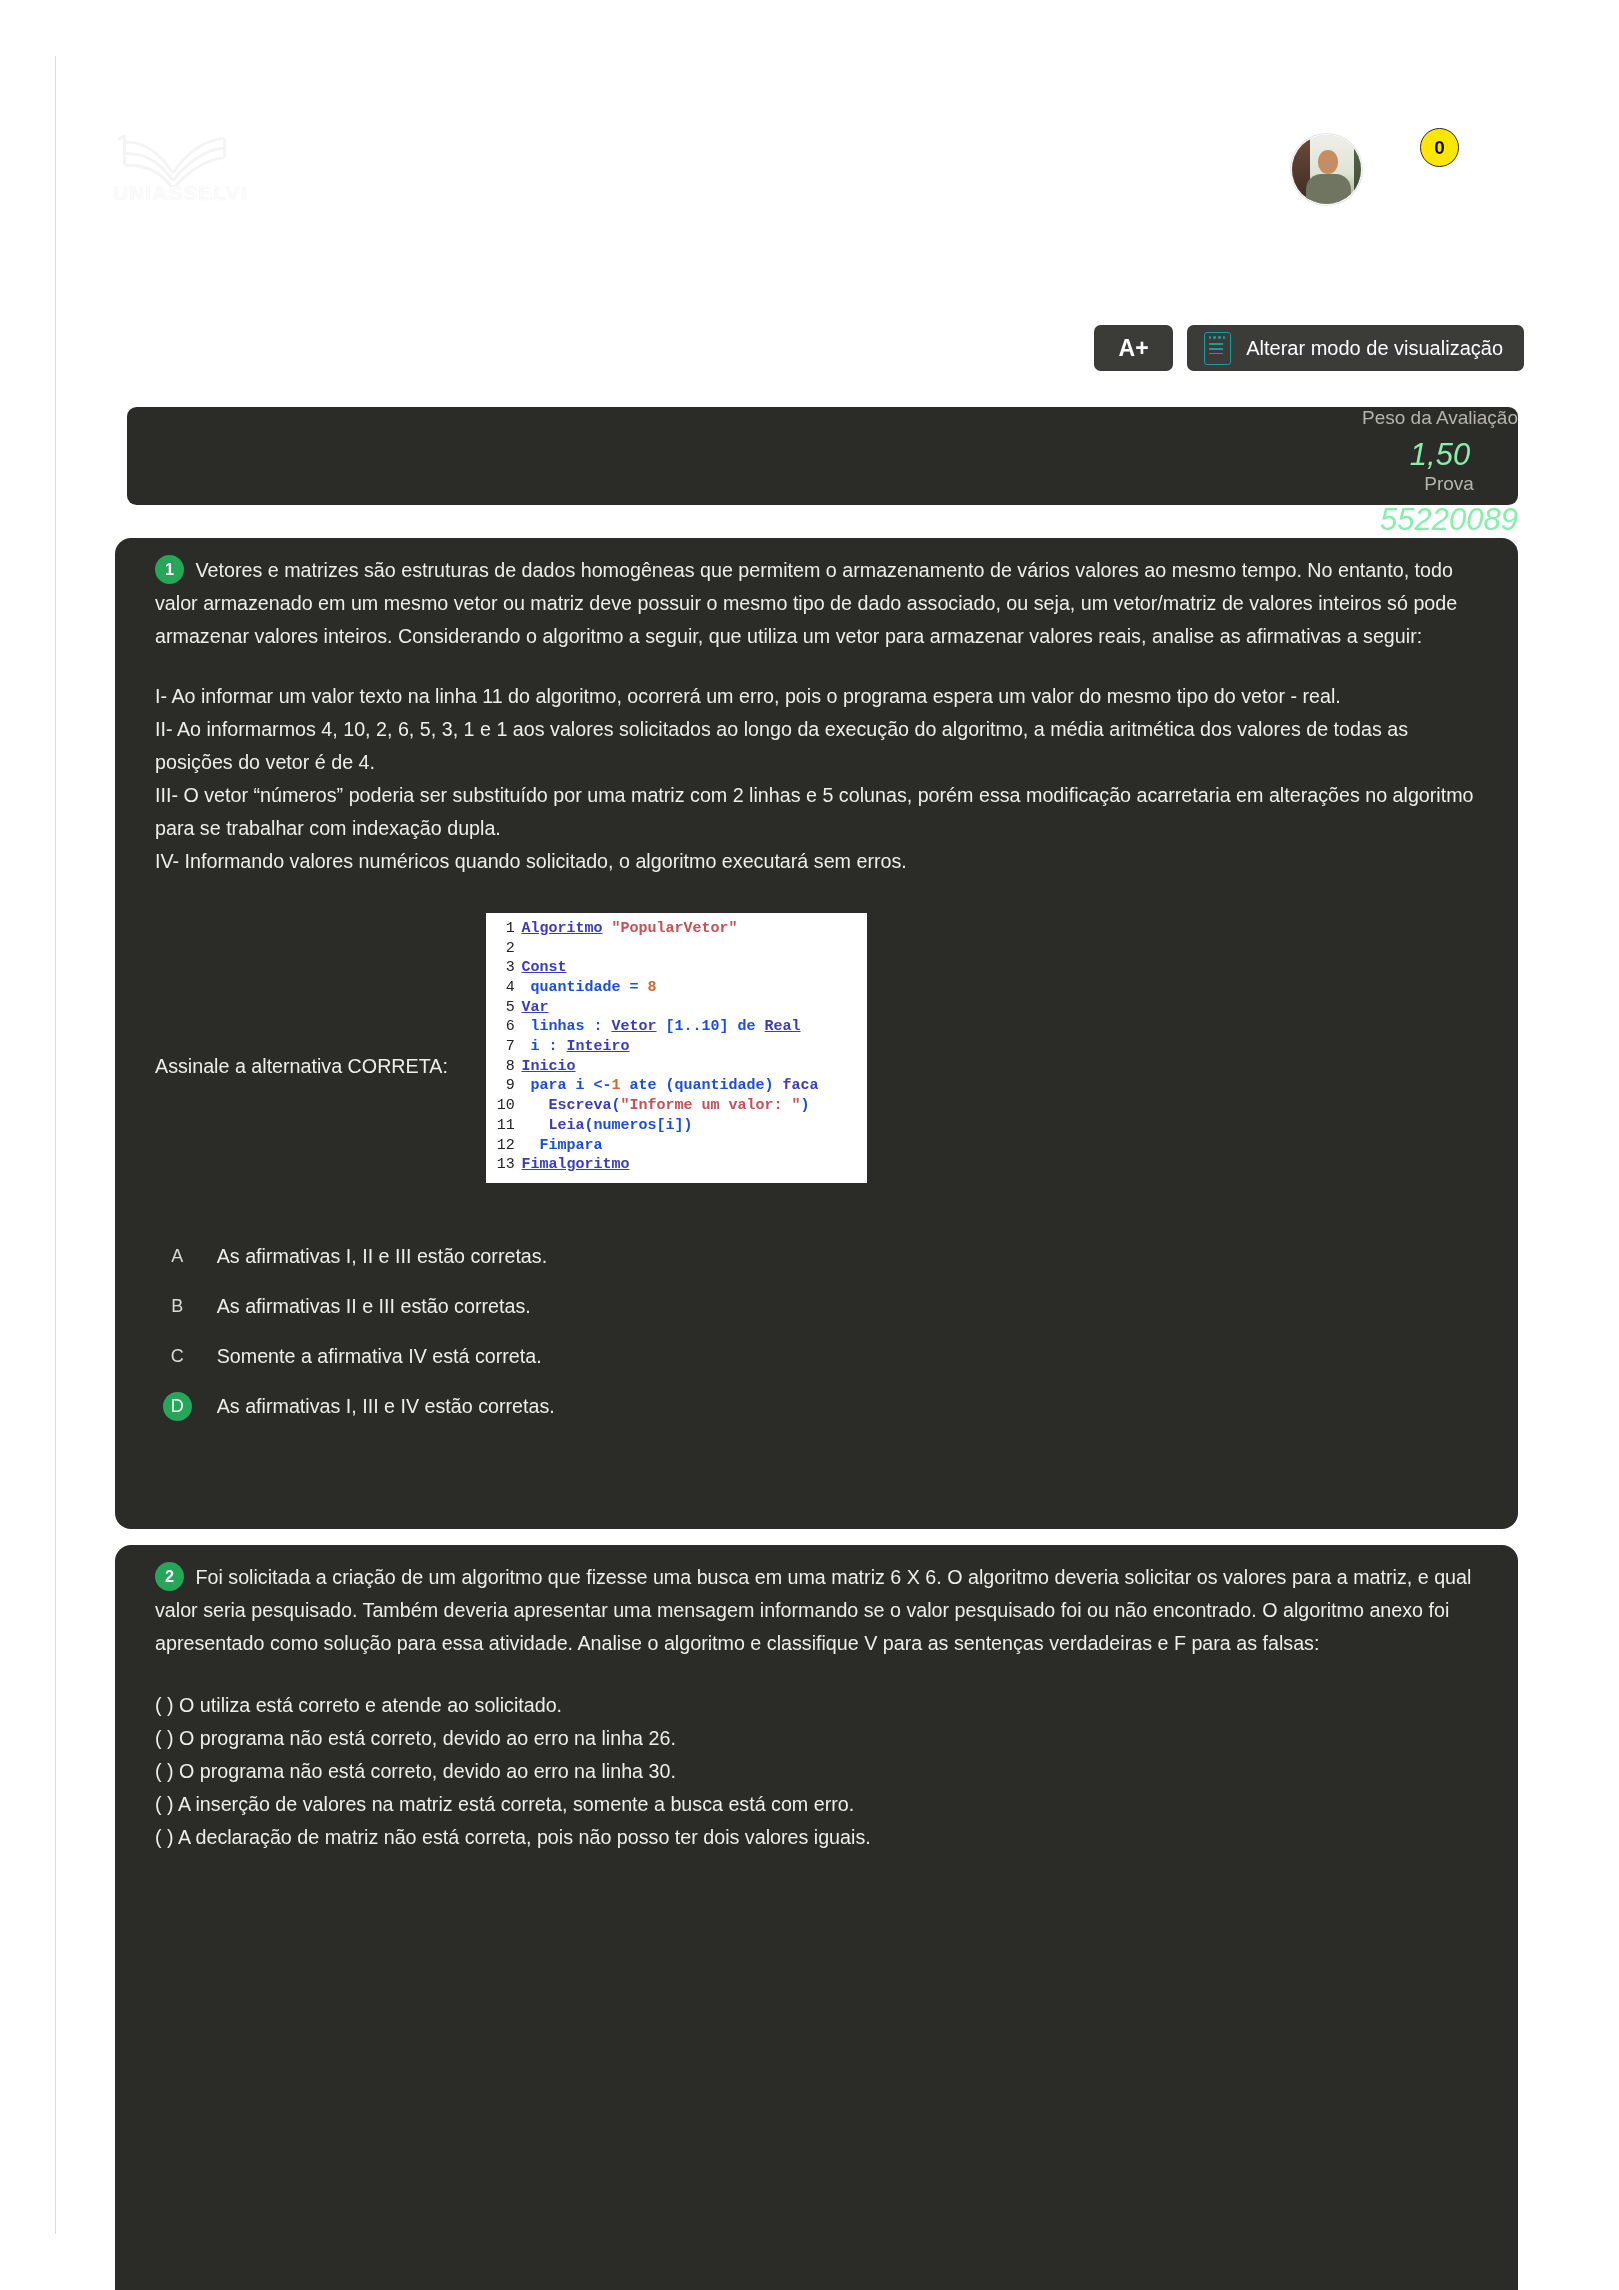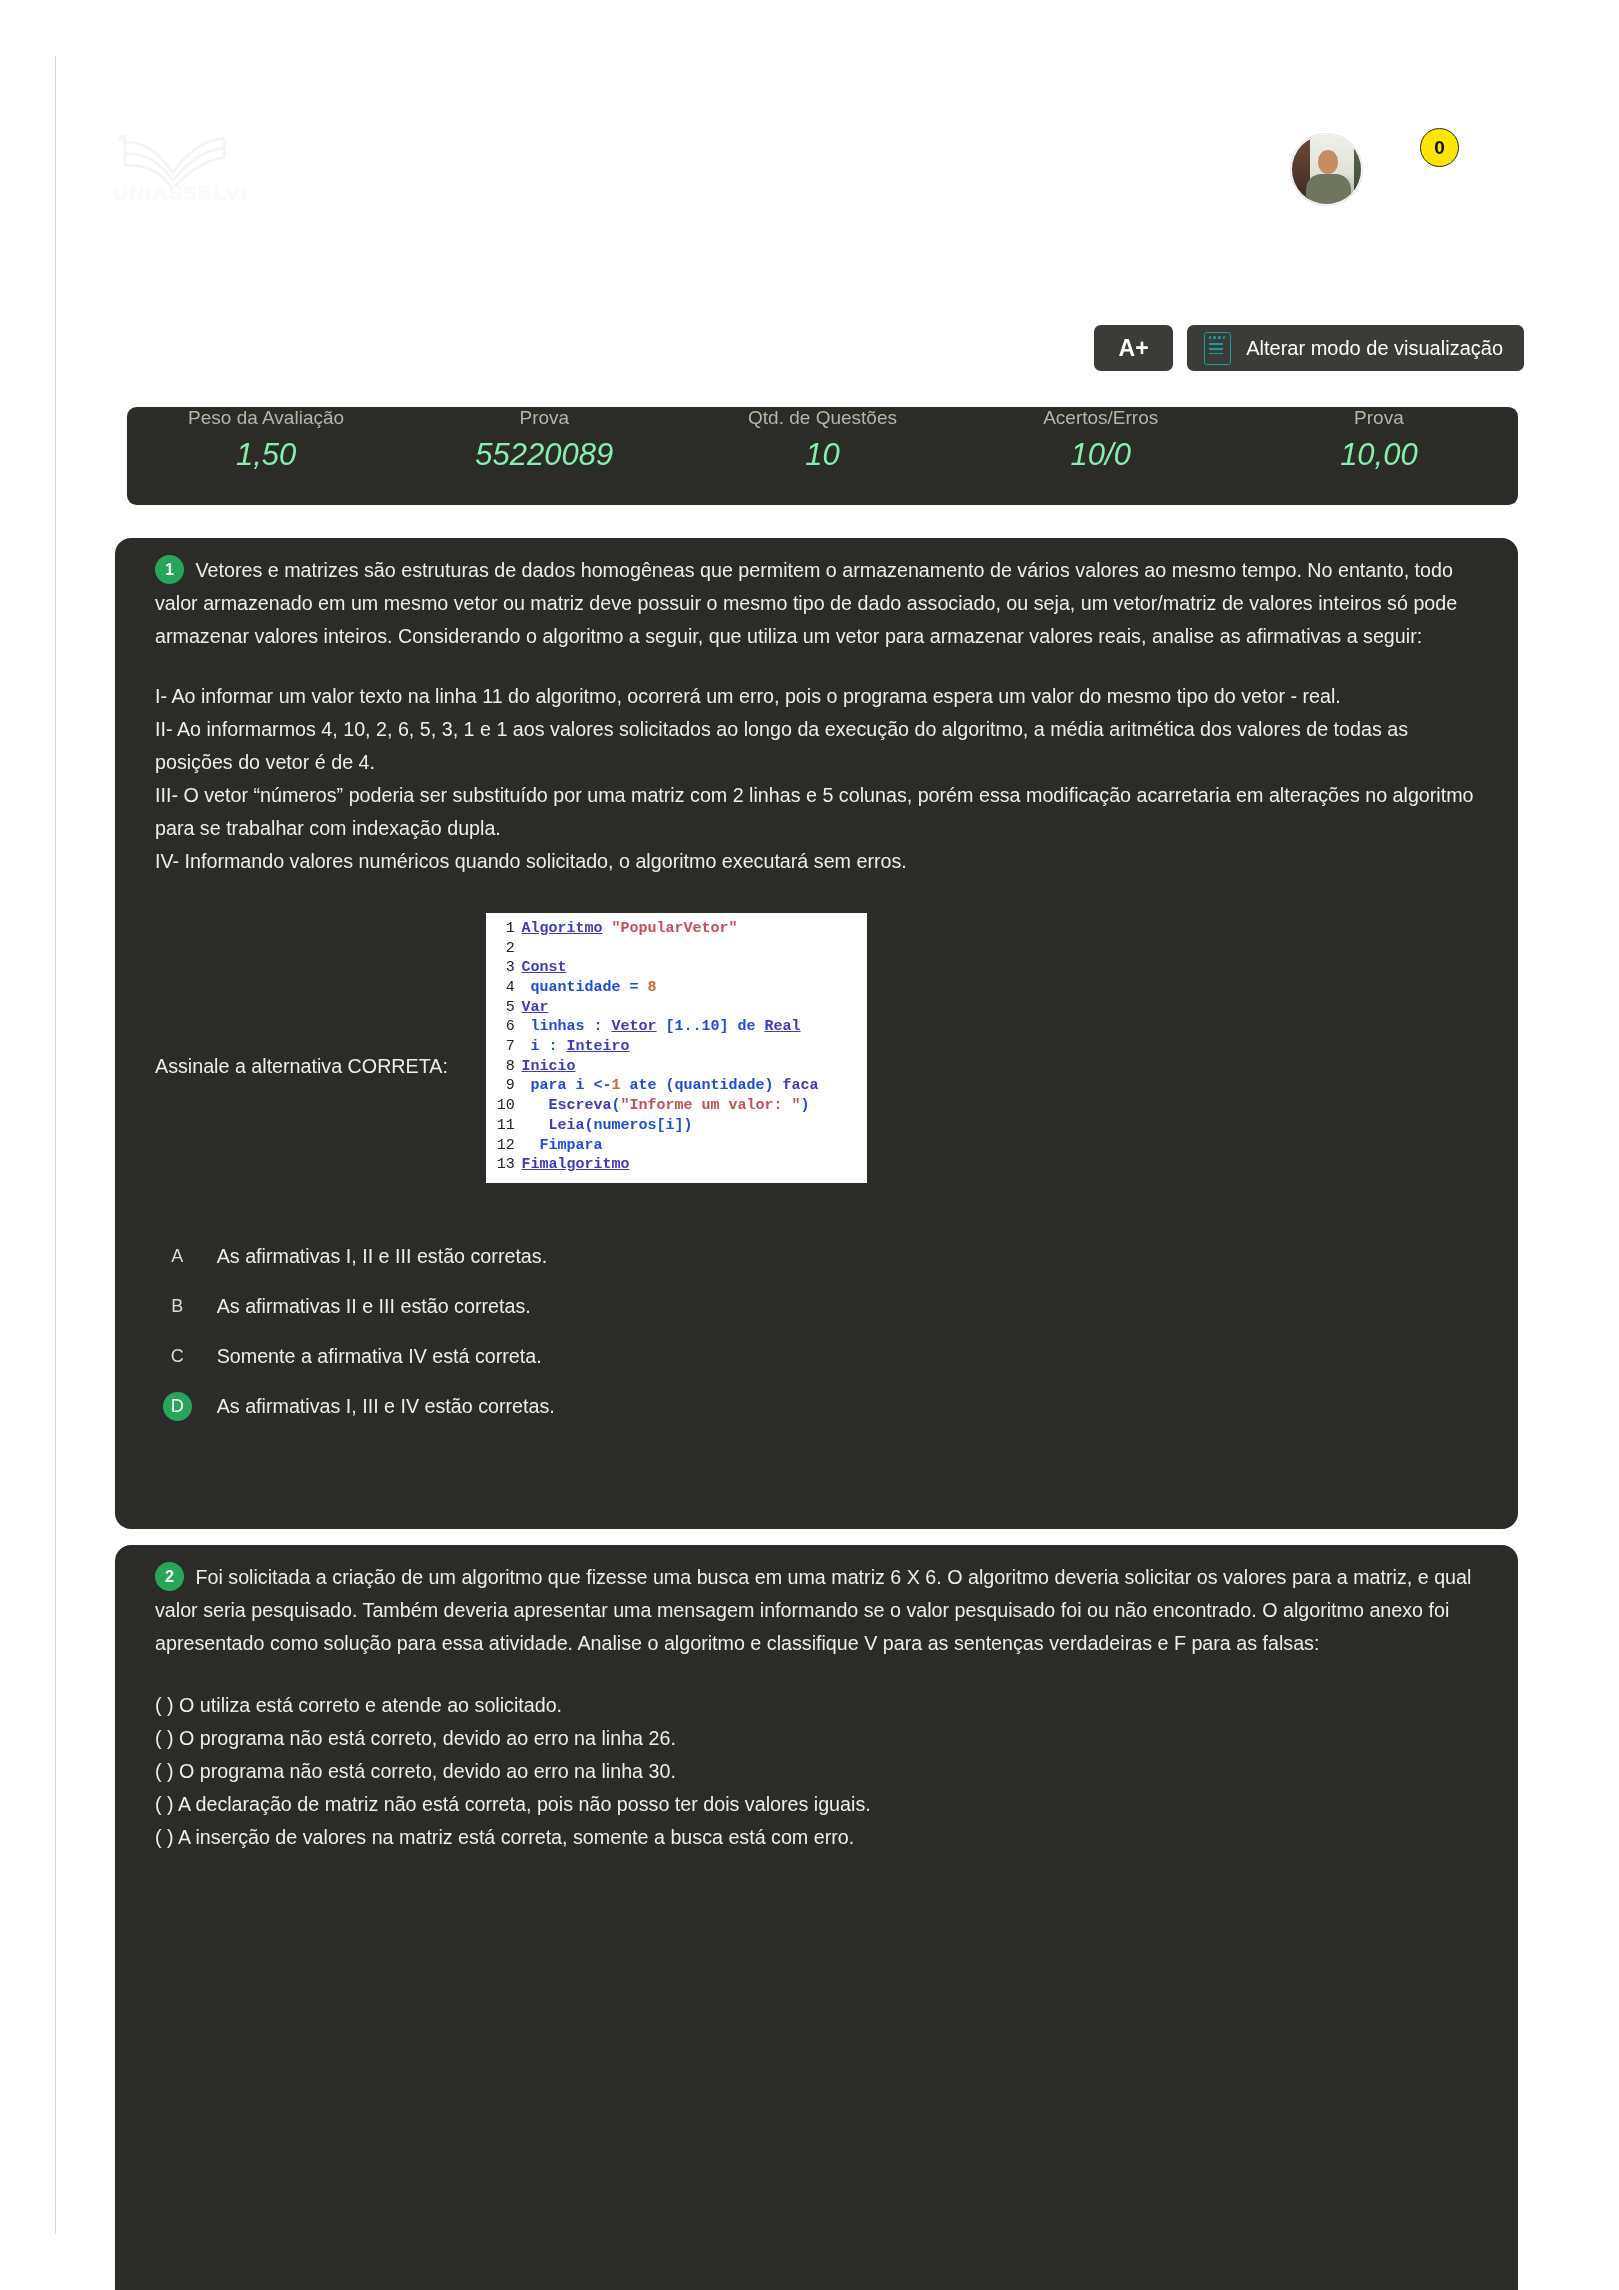--- a/index.html
+++ b/index.html
@@ -165,21 +165,22 @@
   
   .info-strip {
     position: absolute;
     left: 127px;
     top: 407px;
     width: 1391px;
     height: 98px;
     background: #2b2b28;
     border-radius: 9.6px;
     display: flex;
-    align-items: flex-start;
+    align-items: flex-end;
+    flex-direction: column;
   }
   .info-cell {
     flex: 1 1 0;
     text-align: center;
     font-family: "Liberation Sans", sans-serif;
   }
   .info-label {
     display: block;
     color: #b5b5ad;
     font-size: 19px;
@@ -456,19 +457,19 @@
     <div class="qtext">
       <p>
         <span class="qnum">2</span><span>Foi solicitada a criação de um algoritmo que fizesse uma busca em uma matriz 6 X 6. O algoritmo deveria solicitar os valores para a matriz, e qual valor seria pesquisado. Também deveria apresentar uma mensagem informando se o valor pesquisado foi ou não encontrado. O algoritmo anexo foi apresentado como solução para essa atividade. Analise o algoritmo e classifique V para as sentenças verdadeiras e F para as falsas:</span>
       </p>
     </div>
 
     <div class="vf-list">
       <div>(   ) O utiliza está correto e atende ao solicitado.</div>
       <div>(   ) O programa não está correto, devido ao erro na linha 26.</div>
       <div>(   ) O programa não está correto, devido ao erro na linha 30.</div>
+      <div>(   ) A inserção de valores na matriz está correta, somente a busca está com erro.</div>
       <div>(   ) A declaração de matriz não está correta, pois não posso ter dois valores iguais.</div>
-      <div>(   ) A inserção de valores na matriz está correta, somente a busca está com erro.</div>
     </div>
   </div>
 
 </div>
 
 
 </body></html>

